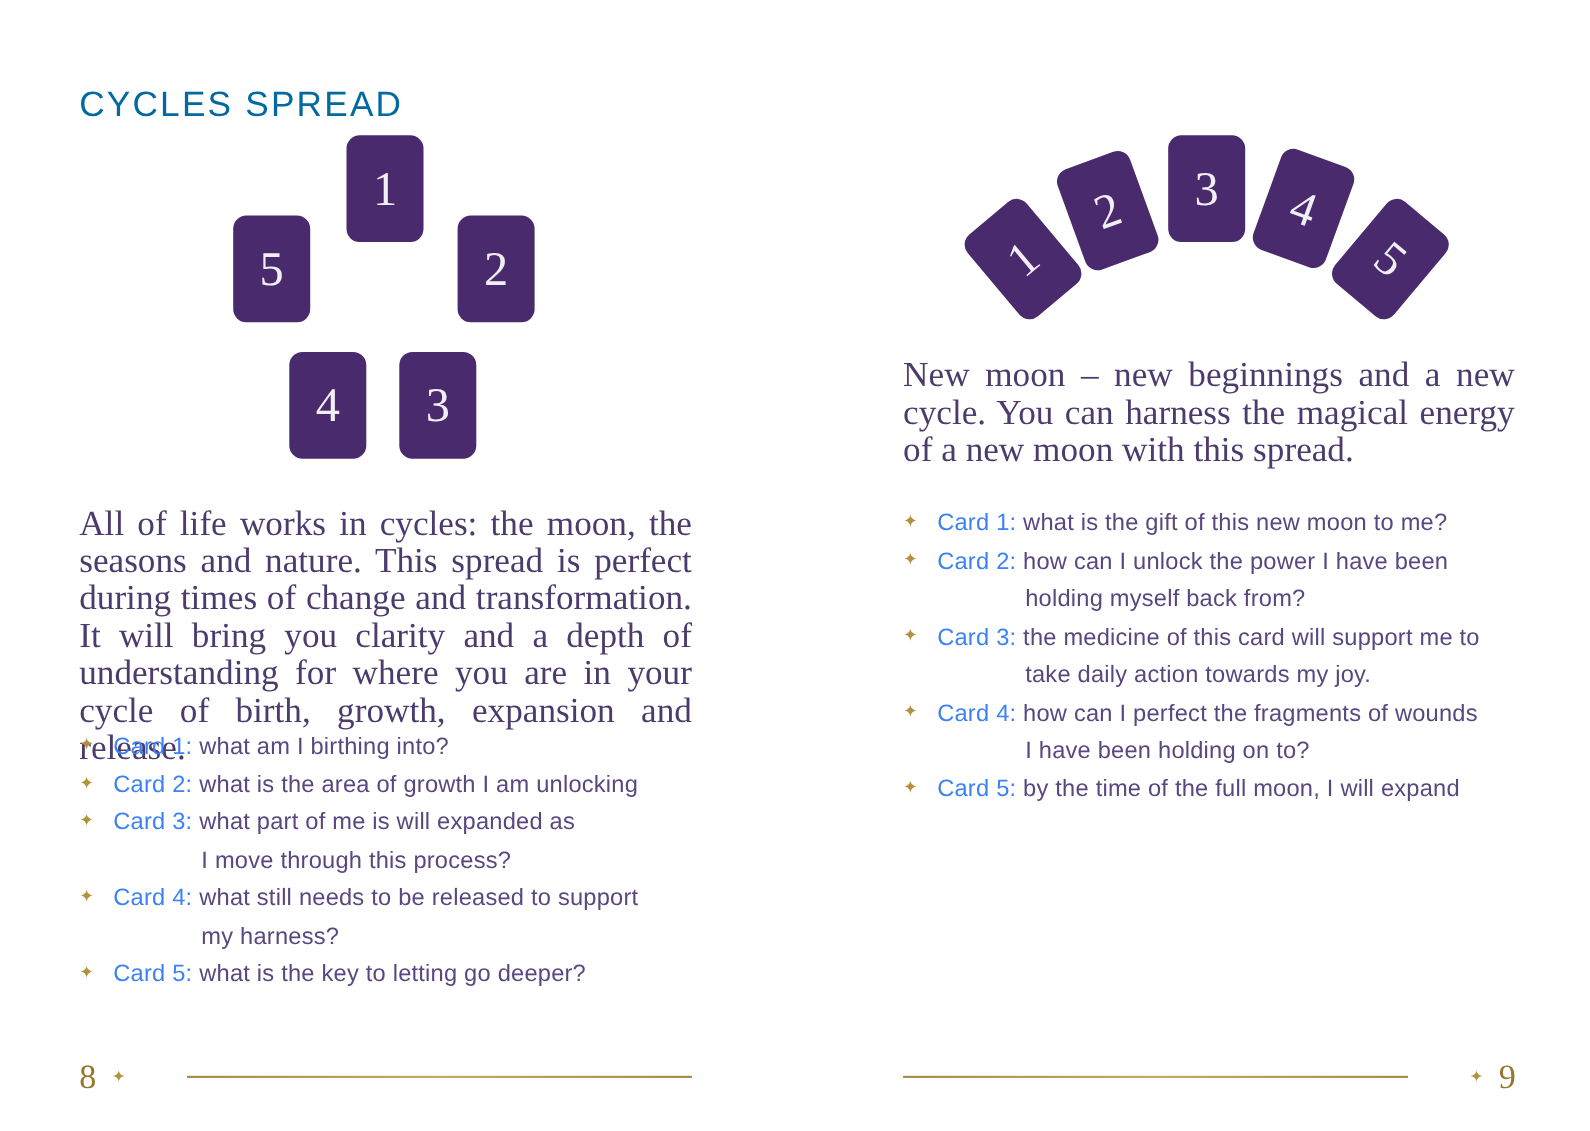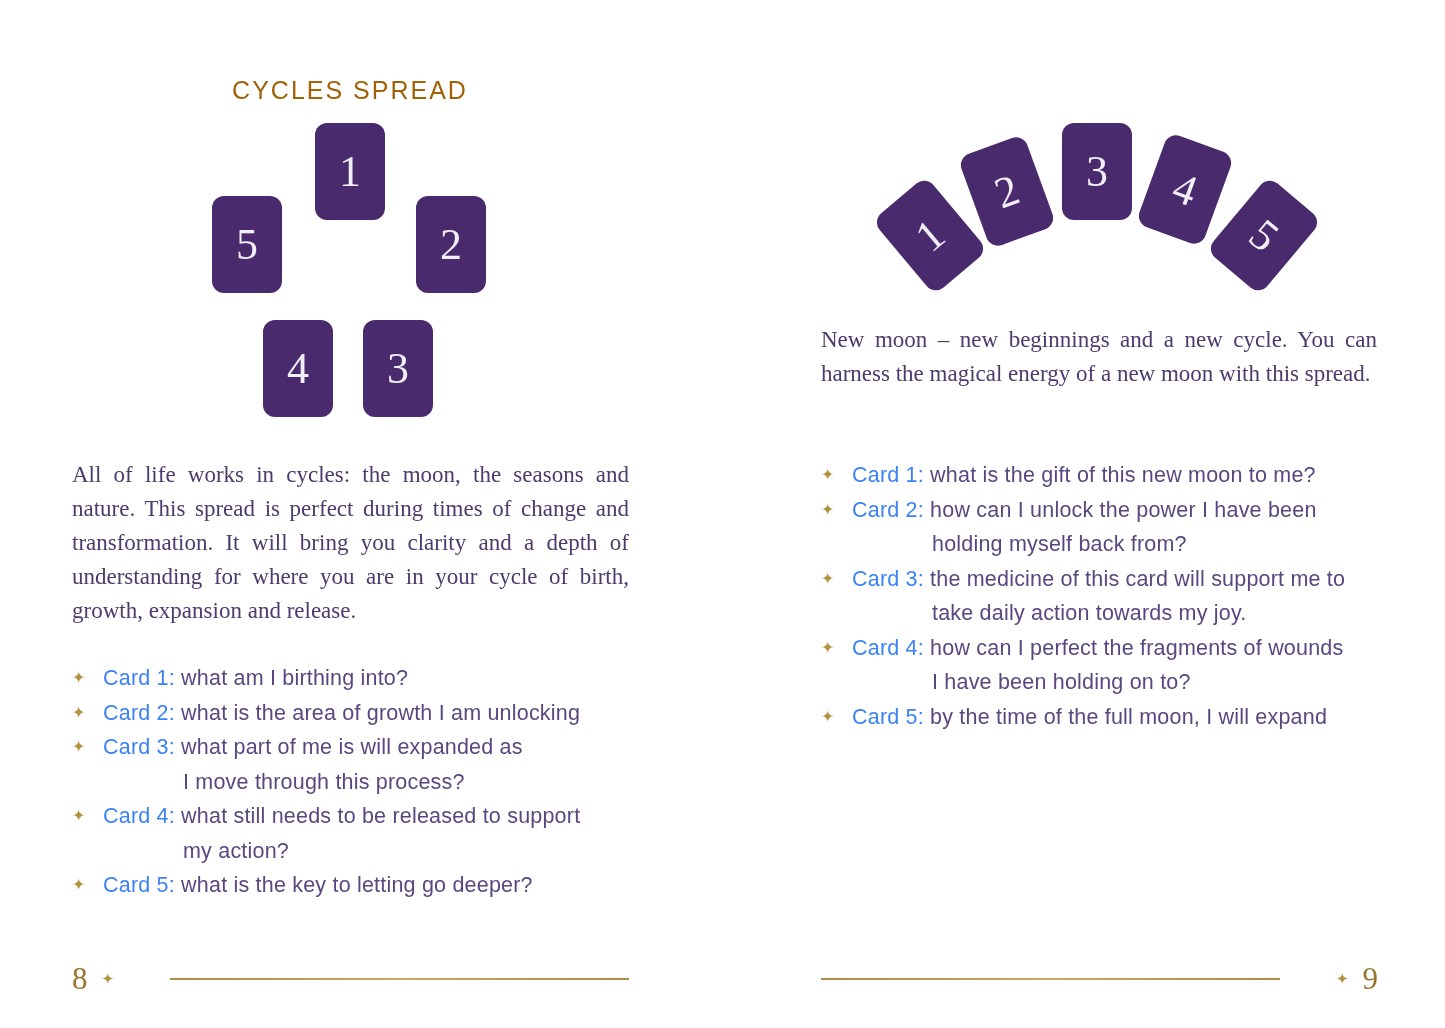--- a/index.html
+++ b/index.html
@@ -8,24 +8,24 @@
     position:relative; width:1445px; height:1028px;
     background:#ffffff; overflow:hidden;
     font-family:"Liberation Sans", sans-serif;
   }
   .page { position:absolute; top:0; width:722px; height:1028px; }
   .page-left  { left:0; }
   .page-right { left:723px; }
 
   
   .spread-title {
-    position:absolute; top:76px; text-align:center;
+    position:absolute; top:76px; text-align:left;
     font-family:"Liberation Sans", sans-serif;
-    font-size:25px; letter-spacing:2px; font-weight:400;
-    color:#a16207;
+    font-size:32px; letter-spacing:2px; font-weight:400;
+    color:#0369a1;
   }
   .page-left  .spread-title { left:72px;  width:556px; }
   .page-right .spread-title { left:98px;  width:556px; }
 
   
   .card {
     position:absolute; width:70px; height:97px;
     background:#482a6d; border-radius:12px;
     display:flex; align-items:center; justify-content:center;
     color:#f2eef6;
@@ -43,21 +43,21 @@
   .f-pos2 { left:249px; top:143px; transform:rotate(-20deg); }
   .f-pos3 { left:339px; top:123px; }
   .f-pos4 { left:427px; top:141px; transform:rotate(20deg); }
   .f-pos5 { left:506px; top:187px; transform:rotate(40deg); }
   .f-pos1 .card-number { transform:rotate(0deg); }
 
   
   .intro {
     position:absolute;
     font-family:"Liberation Serif","DejaVu Serif",serif;
-    font-size:23px; line-height:34px; color:#4d3b6d;
+    font-size:32px; line-height:34px; color:#4d3b6d;
     text-align:justify;
   }
   .page-left  .intro { left:72px; top:458px; width:557px; }
   .page-right .intro { left:98px; top:323px; width:556px; }
 
   
   .qlist {
     position:absolute;
     font-size:21.5px; line-height:34.5px; color:#5a477f;
     letter-spacing:0.2px;
@@ -134,21 +134,21 @@
       <div class="qitem">
         <span class="bullet">✦</span>
         <span class="qlabel">Card 3:</span>
         <span class="qtext">what part of me is will expanded as</span>
         <span class="qline2">I move through this process?</span>
       </div>
       <div class="qitem">
         <span class="bullet">✦</span>
         <span class="qlabel">Card 4:</span>
         <span class="qtext">what still needs to be released to support</span>
-        <span class="qline2">my action?</span>
+        <span class="qline2">my harness?</span>
       </div>
       <div class="qitem">
         <span class="bullet">✦</span>
         <span class="qlabel">Card 5:</span>
         <span class="qtext">what is the key to letting go deeper?</span>
         <span class="qline2"></span>
       </div>
     </div>
 
     <div class="footer">

